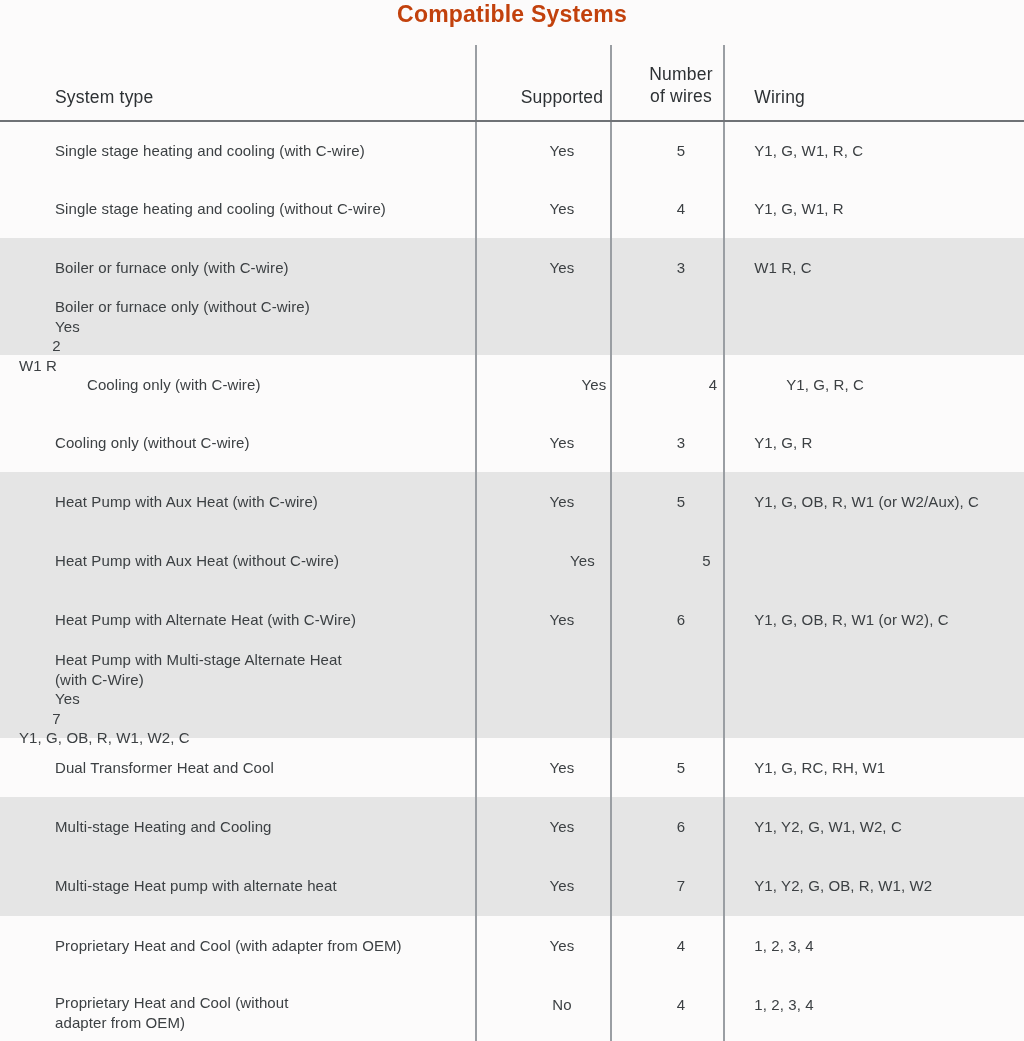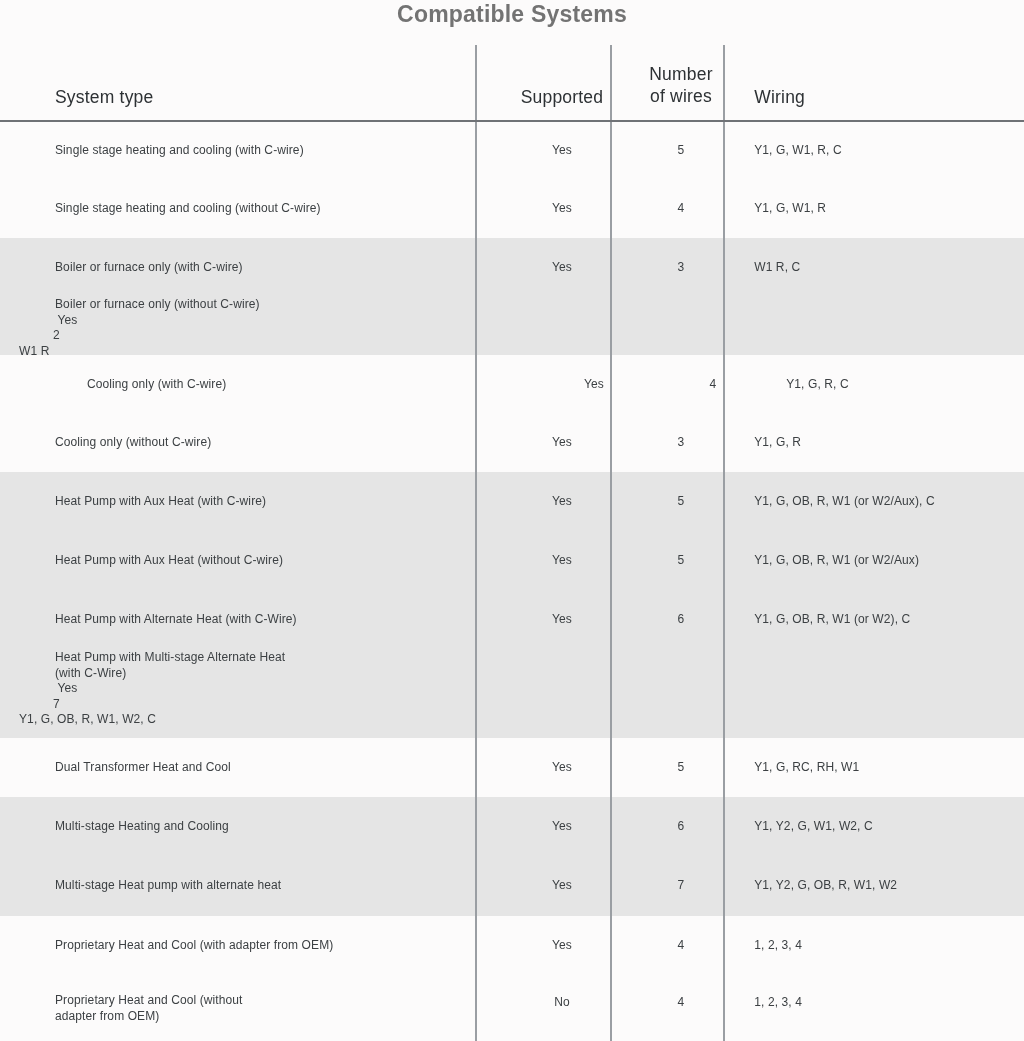--- a/index.html
+++ b/index.html
@@ -10,21 +10,21 @@
     color: #3c4043;
     overflow: hidden;
     position: relative;
   }
   .page { position: relative; width: 1024px; height: 1041px; }
 
   .title {
     position: absolute; top: 0; left: 0; width: 1024px;
     text-align: center;
     font-size: 23px; font-weight: 700; letter-spacing: 0.2px;
-    color: #737373;
+    color: #c2410c;
     padding-top: 1px;
   }
 
   
   .vline {
     position: absolute; top: 45px; bottom: 0; width: 1.5px;
     background: #9a9ea3;
   }
   .vline.v1 { left: 475px; }
   .vline.v2 { left: 610px; }
@@ -42,21 +42,21 @@
   .c2 { width: 135px; box-sizing: border-box; display: flex; align-items: center; justify-content: center; }
   .c3 { width: 113px; box-sizing: border-box; display: flex; align-items: center; justify-content: center; }
   .c4 { width: 300px; box-sizing: border-box; padding-left: 19px; display: flex; align-items: center; }
 
   .thead { height: 77px; font-size: 17.5px; letter-spacing: 0.2px; color: #2d3134; }
   .thead .c1, .thead .c4 { align-items: flex-end; padding-bottom: 13px; }
   .thead .c2 { align-items: flex-end; padding-bottom: 13px; }
   .thead .c3 { align-items: flex-end; padding-bottom: 13px; text-align: center; }
   .thead .wrapcap { display: inline-block; max-width: 78px; line-height: 1.25; }
 
-  .row { font-size: 12px; letter-spacing: 0.1px; line-height: 1.3; }
+  .row { font-size: 15px; letter-spacing: 0.1px; line-height: 1.3; }
   .row.shaded { background: #e5e5e5; }
   .row .c1 { white-space: pre-line; }
 
   
   .row:nth-of-type(2)  { height: 59px; }
   .row:nth-of-type(3)  { height: 58px; }
   .row:nth-of-type(4)  { height: 59px; }
   .row:nth-of-type(5)  { height: 58px; flex-direction: column; }
   .row:nth-of-type(6)  { height: 59px; padding-left: 32px; }
   .row:nth-of-type(7)  { height: 58px; }
@@ -136,21 +136,20 @@
       <div class="c1">Heat Pump with Aux Heat (with C-wire)</div>
       <div class="c2">Yes</div>
       <div class="c3">5</div>
       <div class="c4">Y1, G, OB, R, W1 (or W2/Aux), C</div>
     </div>
 
     <div class="trow row shaded">
       <div class="c1">Heat Pump with Aux Heat (without C-wire)</div>
       <div class="c2">Yes</div>
       <div class="c3">5</div>
-      <div class="c4">Y1, G, OB, R, W1 (or W2/Aux)</div>
     </div>
 
     <div class="trow row shaded">
       <div class="c1">Heat Pump with Alternate Heat (with C-Wire)</div>
       <div class="c2">Yes</div>
       <div class="c3">6</div>
       <div class="c4">Y1, G, OB, R, W1 (or W2), C</div>
     </div>
 
     <div class="trow row shaded">

